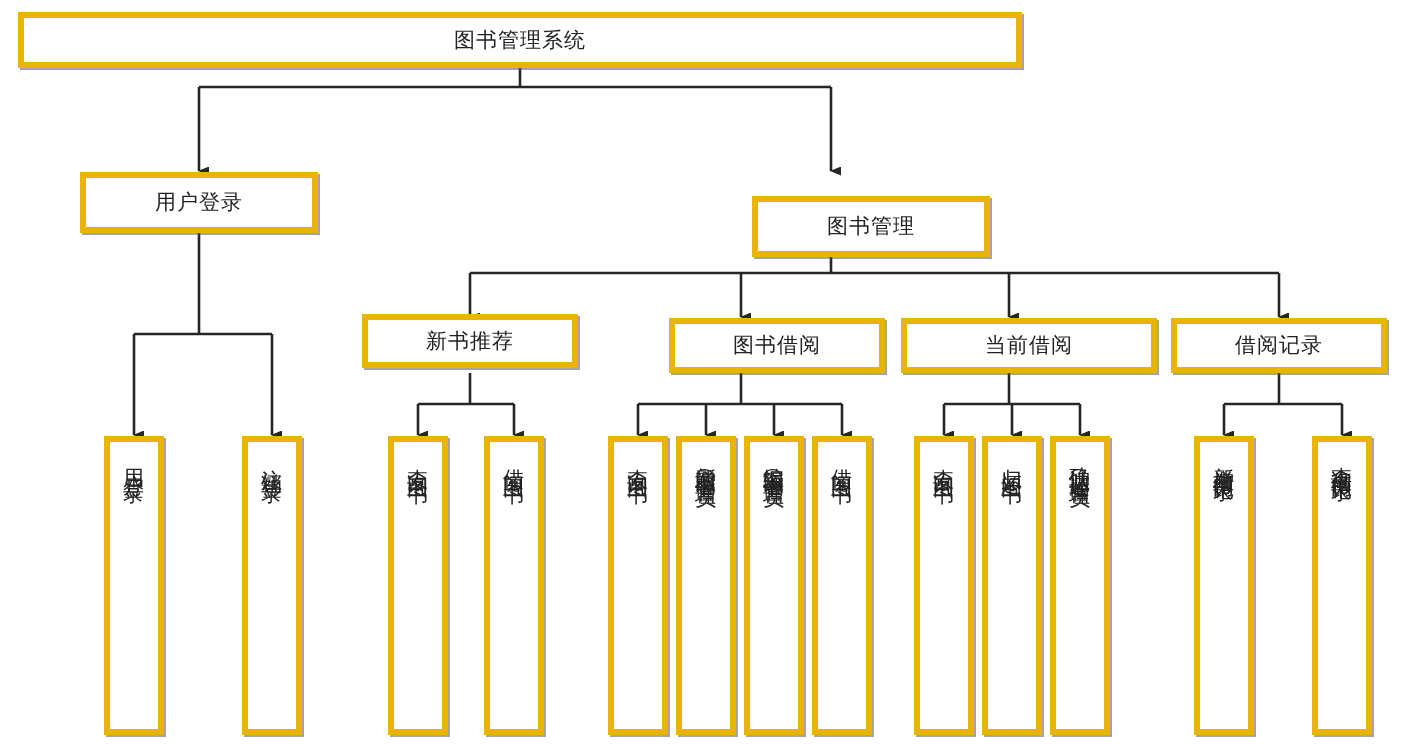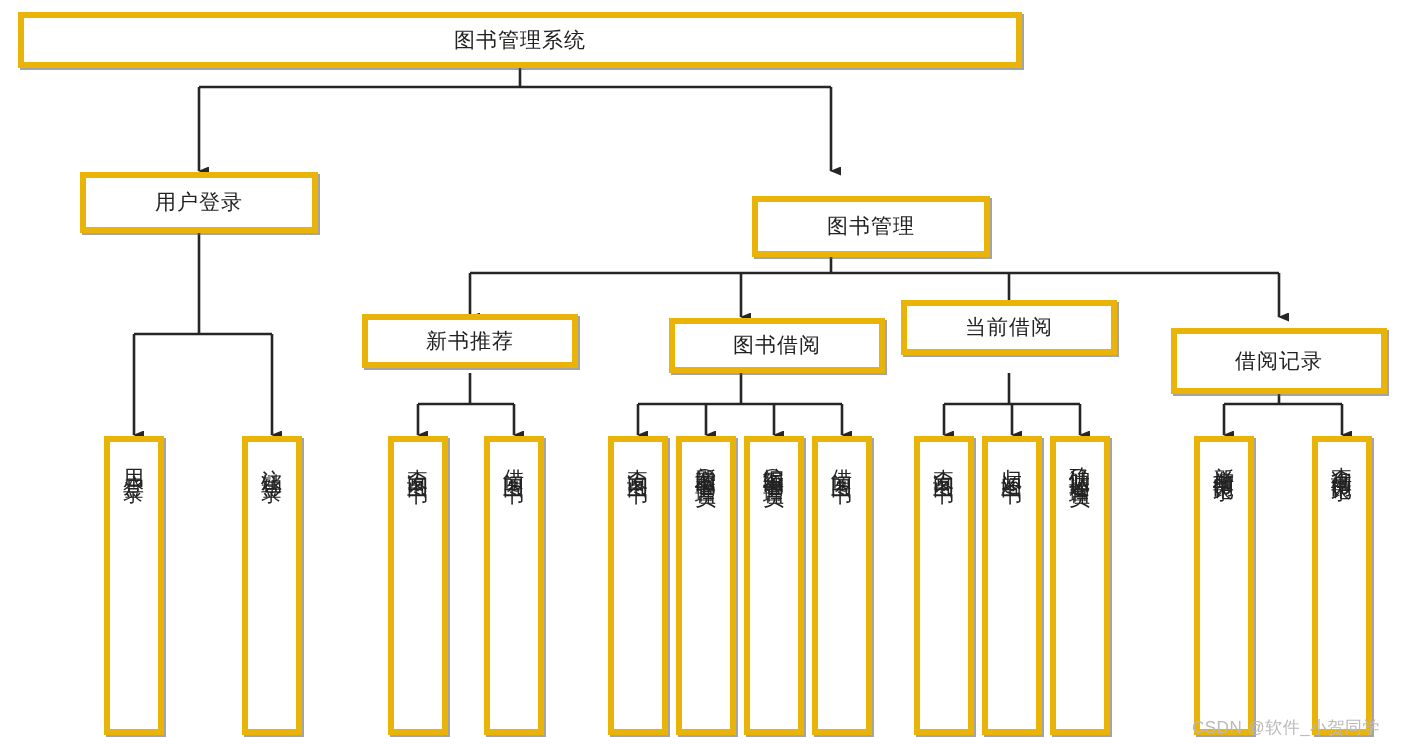--- a/index.html
+++ b/index.html
@@ -135,24 +135,24 @@
   <div class="node horiz" style="left:752px;top:172px;width:238px;height:61px;margin-top:24px;">
     <span class="node-label">图书管理</span>
   </div>
 
   <div class="node horiz" style="left:362px;top:302px;width:216px;height:54px;margin-top:12px;">
     <span class="node-label">新书推荐</span>
   </div>
   <div class="node horiz" style="left:669px;top:318px;width:216px;height:55px;">
     <span class="node-label">图书借阅</span>
   </div>
-  <div class="node horiz" style="left:901px;top:300px;width:216px;height:55px;">
+  <div class="node horiz" style="left:901px;top:318px;width:256px;height:55px;">
     <span class="node-label">当前借阅</span>
   </div>
-  <div class="node horiz" style="left:1171px;top:328px;width:216px;height:66px;">
+  <div class="node horiz" style="left:1171px;top:318px;width:216px;height:55px;">
     <span class="node-label">借阅记录</span>
   </div>
 
   <div class="node vert" style="left:104px;top:436px;width:60px;height:299px;">
     <span class="node-label">用户登录</span>
   </div>
   <div class="node vert" style="left:242px;top:436px;width:60px;height:299px;">
     <span class="node-label">注销登录</span>
   </div>
 
@@ -186,15 +186,14 @@
     <span class="node-label">确认归还（管理员）</span>
   </div>
 
   <div class="node vert tall-text" style="left:1194px;top:436px;width:60px;height:299px;">
     <span class="node-label">新增借阅记录</span>
   </div>
   <div class="node vert tall-text" style="left:1312px;top:436px;width:60px;height:299px;">
     <span class="node-label">查询借阅记录</span>
   </div>
 
-  <div class="watermark" style="left:1192px;top:716px;">CSDN @软件_小贺同学</div>
 
 </div>
 
 </body></html>

